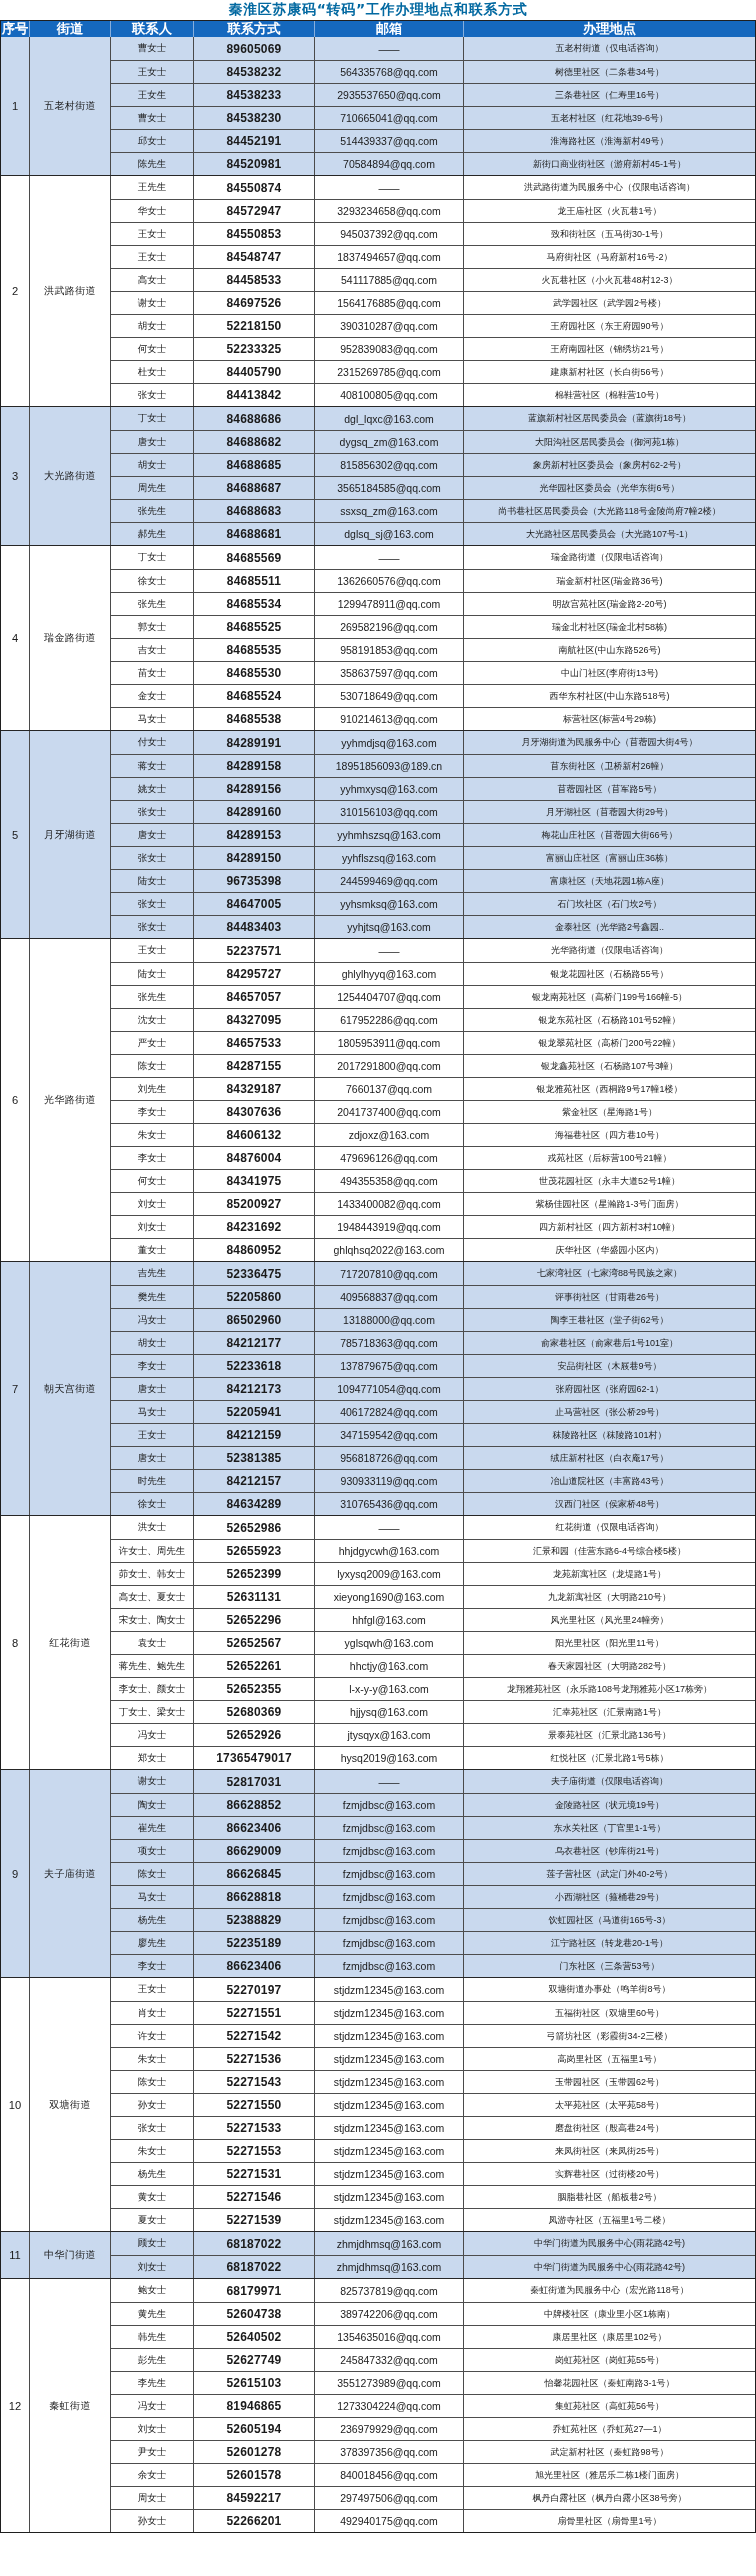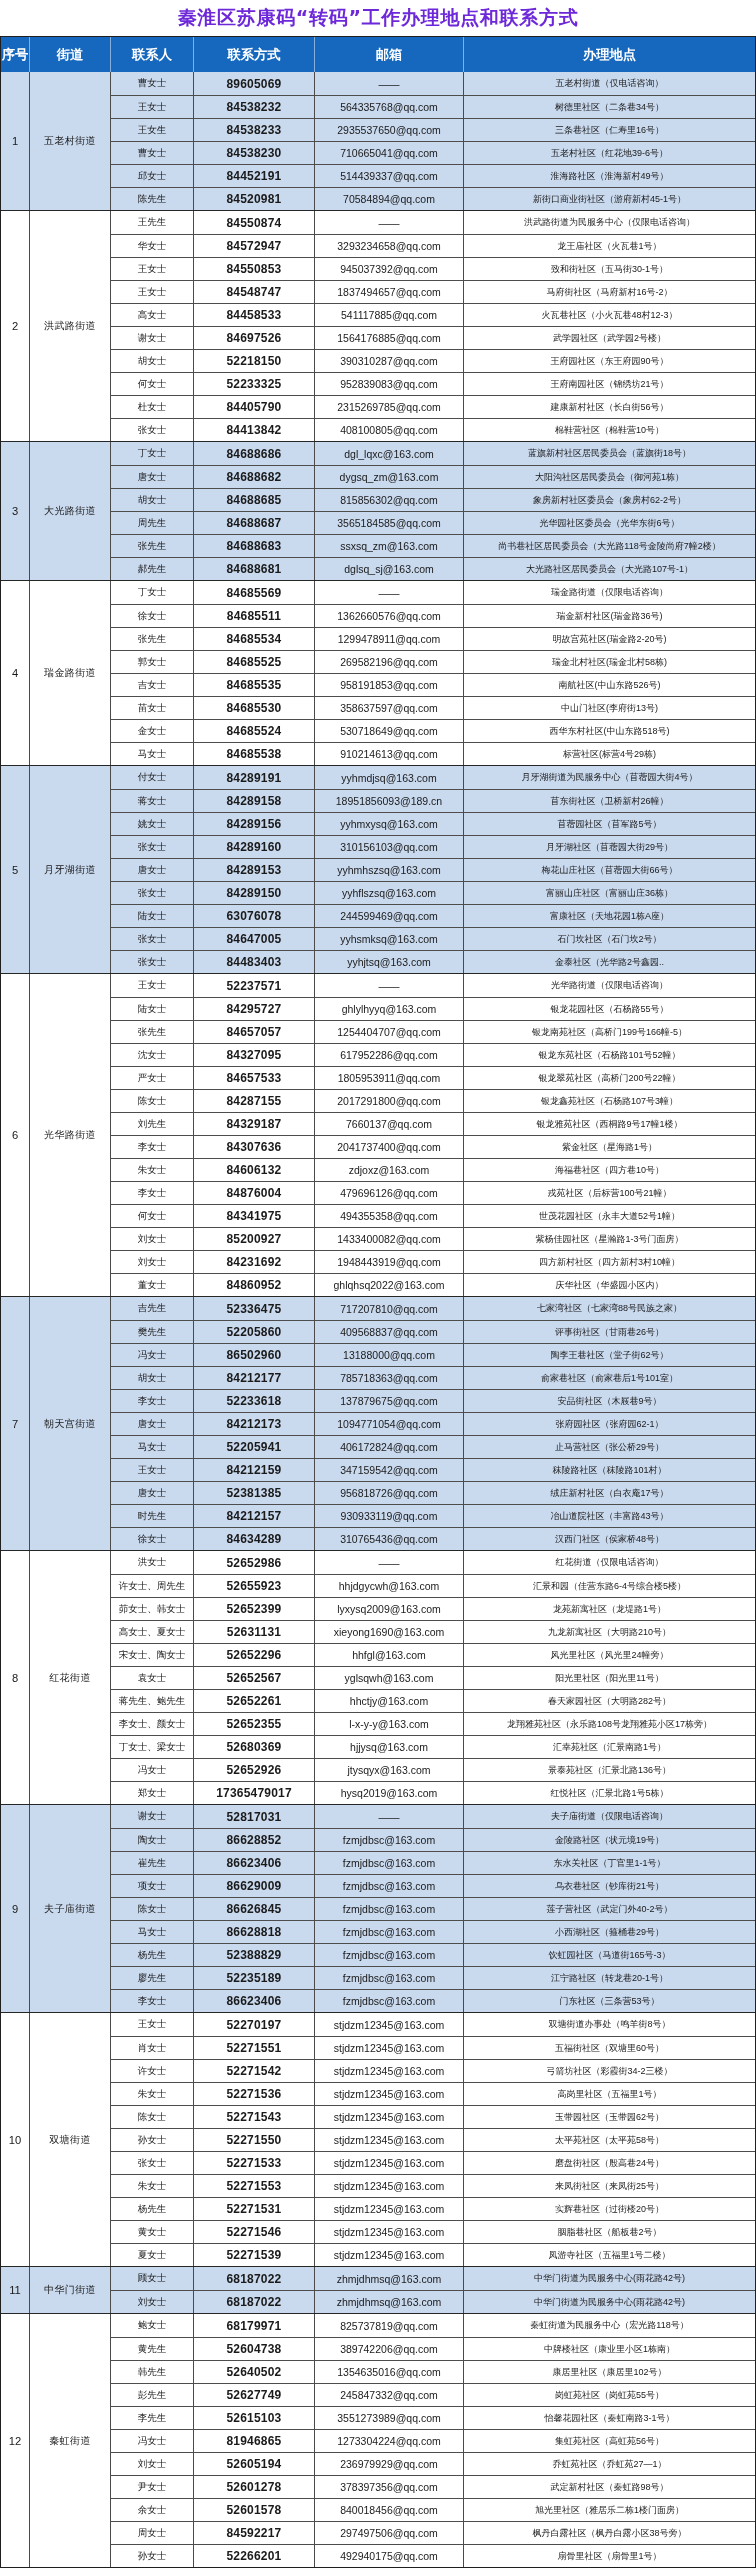--- a/index.html
+++ b/index.html
@@ -1,22 +1,22 @@
 <!DOCTYPE html>
 <html style="--header-bg: #1568be; --header-text: #ffffff; --shaded-bg: #c9d9ee; --section-bg: #ffffff;font-size:11.2px"><head>
 <meta charset="utf-8">
 <style>
   html,body{margin:0;padding:0;background:#ffffff;}
   body{width:756px;font-family:"Liberation Sans","DejaVu Sans",sans-serif;color:#1a1a1a;}
   .page{width:756px;}
-  .title{height:36px;display:flex;align-items:center;justify-content:center;
-         font-size:19px;font-weight:bold;color:#6d28d9;letter-spacing:0.7px;
+  .title{height:20px;display:flex;align-items:center;justify-content:center;
+         font-size:14px;font-weight:bold;color:#0369a1;letter-spacing:0.7px;
          font-family:"DejaVu Sans","Liberation Sans",sans-serif;}
   .table{border:1.4px solid #1f1f1f;border-top-width:1.4px;}
-  .header-row{display:flex;height:35px;background:var(--header-bg,#1568be);}
+  .header-row{display:flex;height:16px;background:var(--header-bg,#1568be);}
   .hcell{display:flex;align-items:center;justify-content:center;
          color:var(--header-text,#fff);font-weight:bold;font-size:13.3px;
          border-right:0.7px solid #86aedd;box-sizing:border-box;}
   .hcell:last-child{border-right:none;}
   .c-no{width:29px;flex:0 0 29px;}
   .c-street{width:81px;flex:0 0 81px;}
   .c-contact{width:83px;flex:0 0 83px;}
   .c-phone{width:121px;flex:0 0 121px;}
   .c-email{width:149px;flex:0 0 149px;}
   .c-location{flex:1 1 auto;min-width:0;}
@@ -293,21 +293,21 @@
               <div class="cell c-location">梅花山庄社区（苜蓿园大街66号）</div>
             </div>
             <div class="row">
               <div class="cell c-contact">张女士</div>
               <div class="cell c-phone">84289150</div>
               <div class="cell c-email">yyhflszsq@163.com</div>
               <div class="cell c-location">富丽山庄社区（富丽山庄36栋）</div>
             </div>
             <div class="row">
               <div class="cell c-contact">陆女士</div>
-              <div class="cell c-phone">63076078</div>
+              <div class="cell c-phone">96735398</div>
               <div class="cell c-email">244599469@qq.com</div>
               <div class="cell c-location">富康社区（天地花园1栋A座）</div>
             </div>
             <div class="row">
               <div class="cell c-contact">张女士</div>
               <div class="cell c-phone">84647005</div>
               <div class="cell c-email">yyhsmksq@163.com</div>
               <div class="cell c-location">石门坎社区（石门坎2号）</div>
             </div>
             <div class="row">

